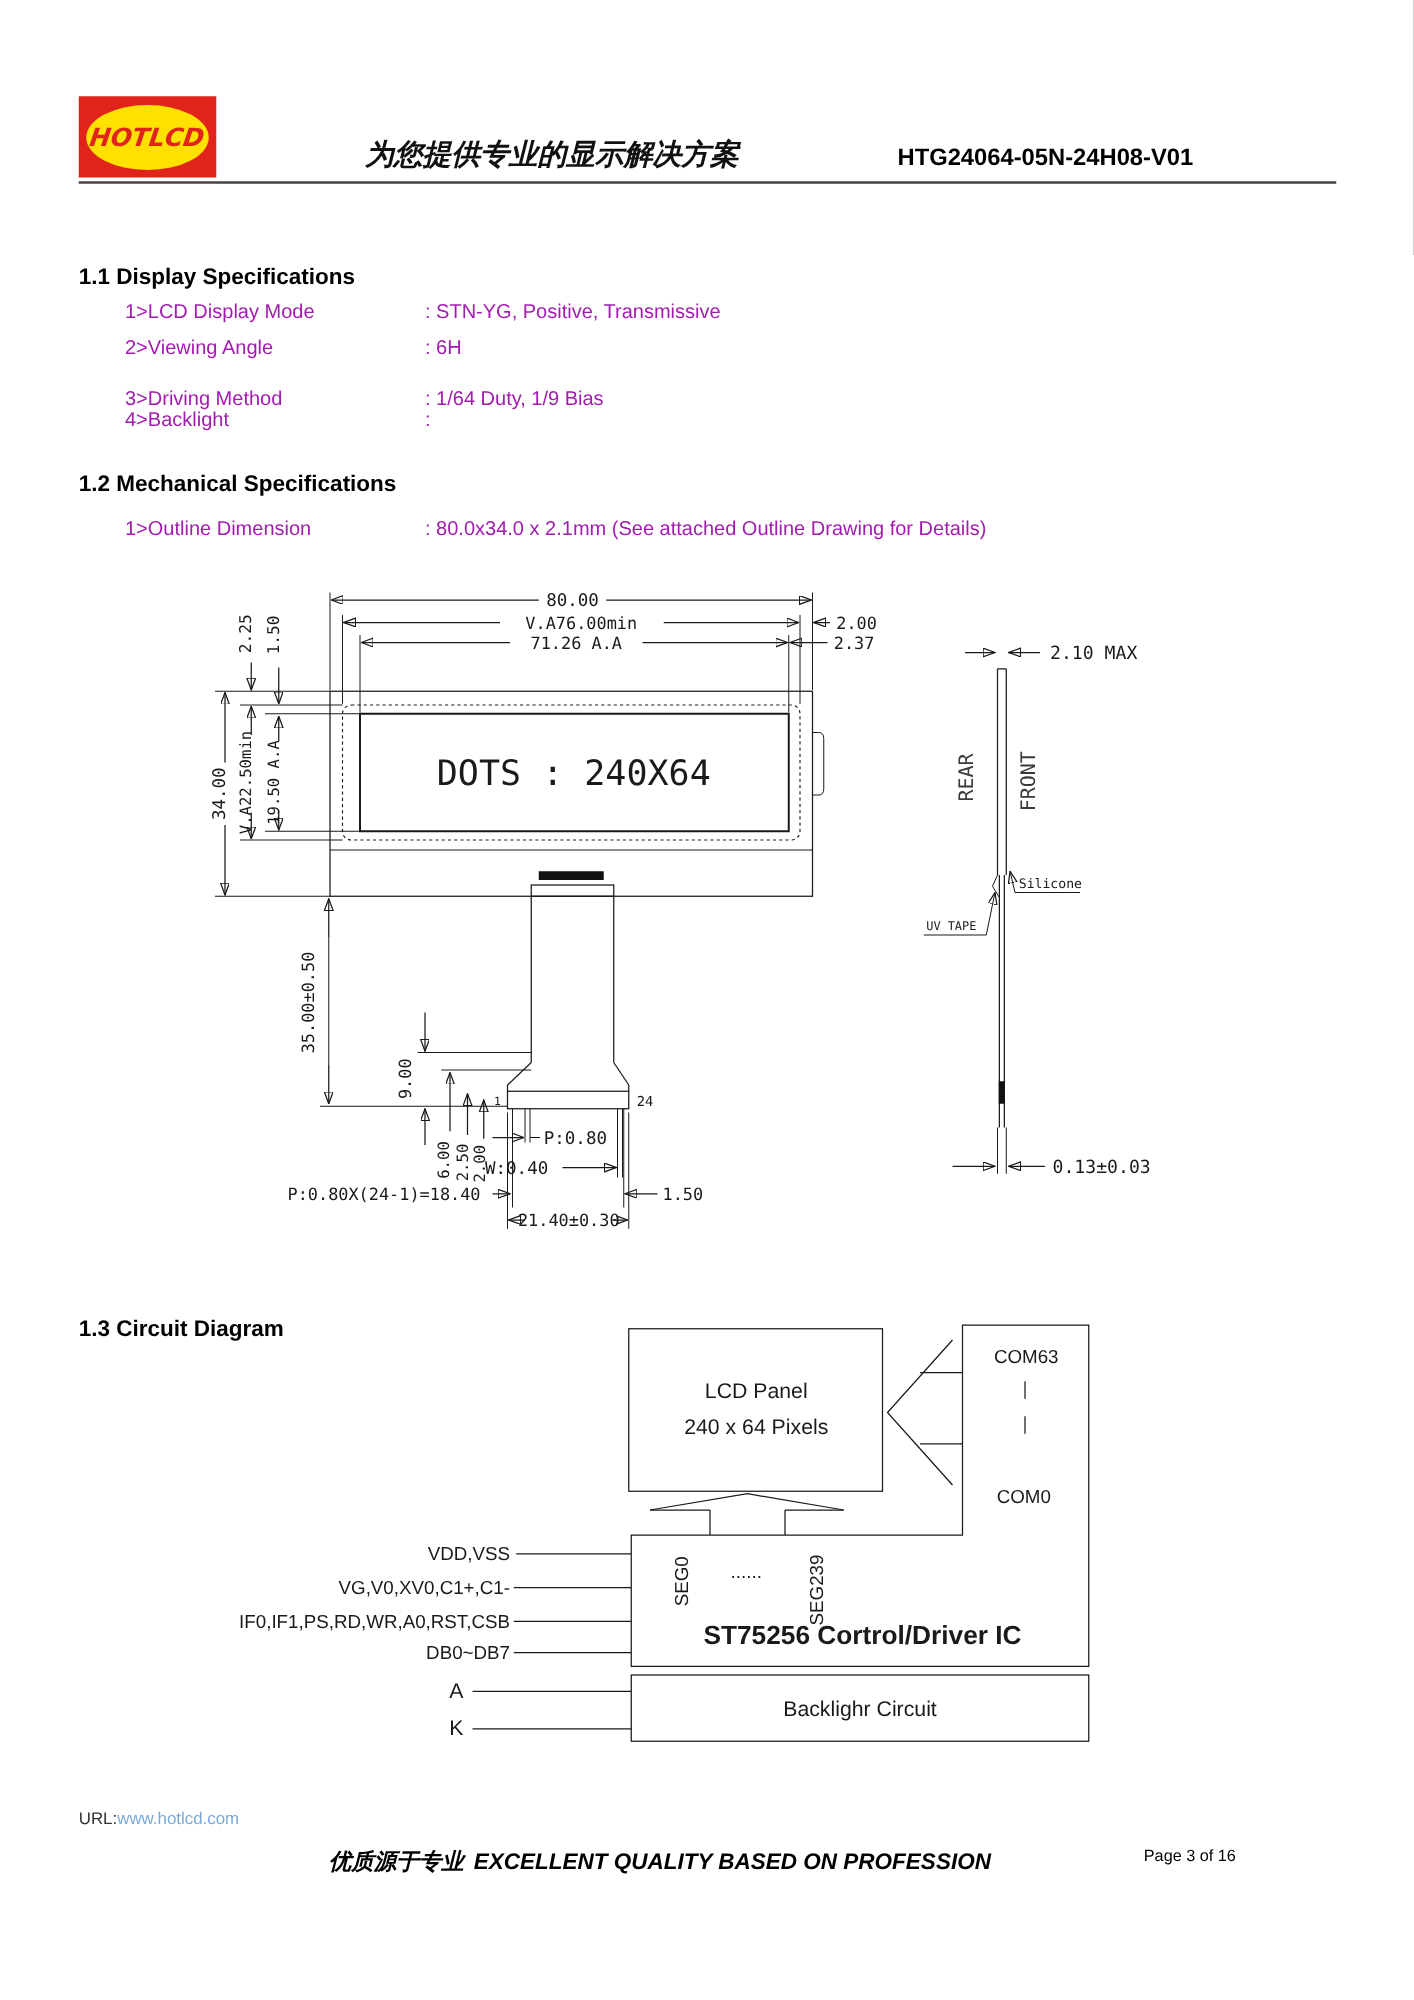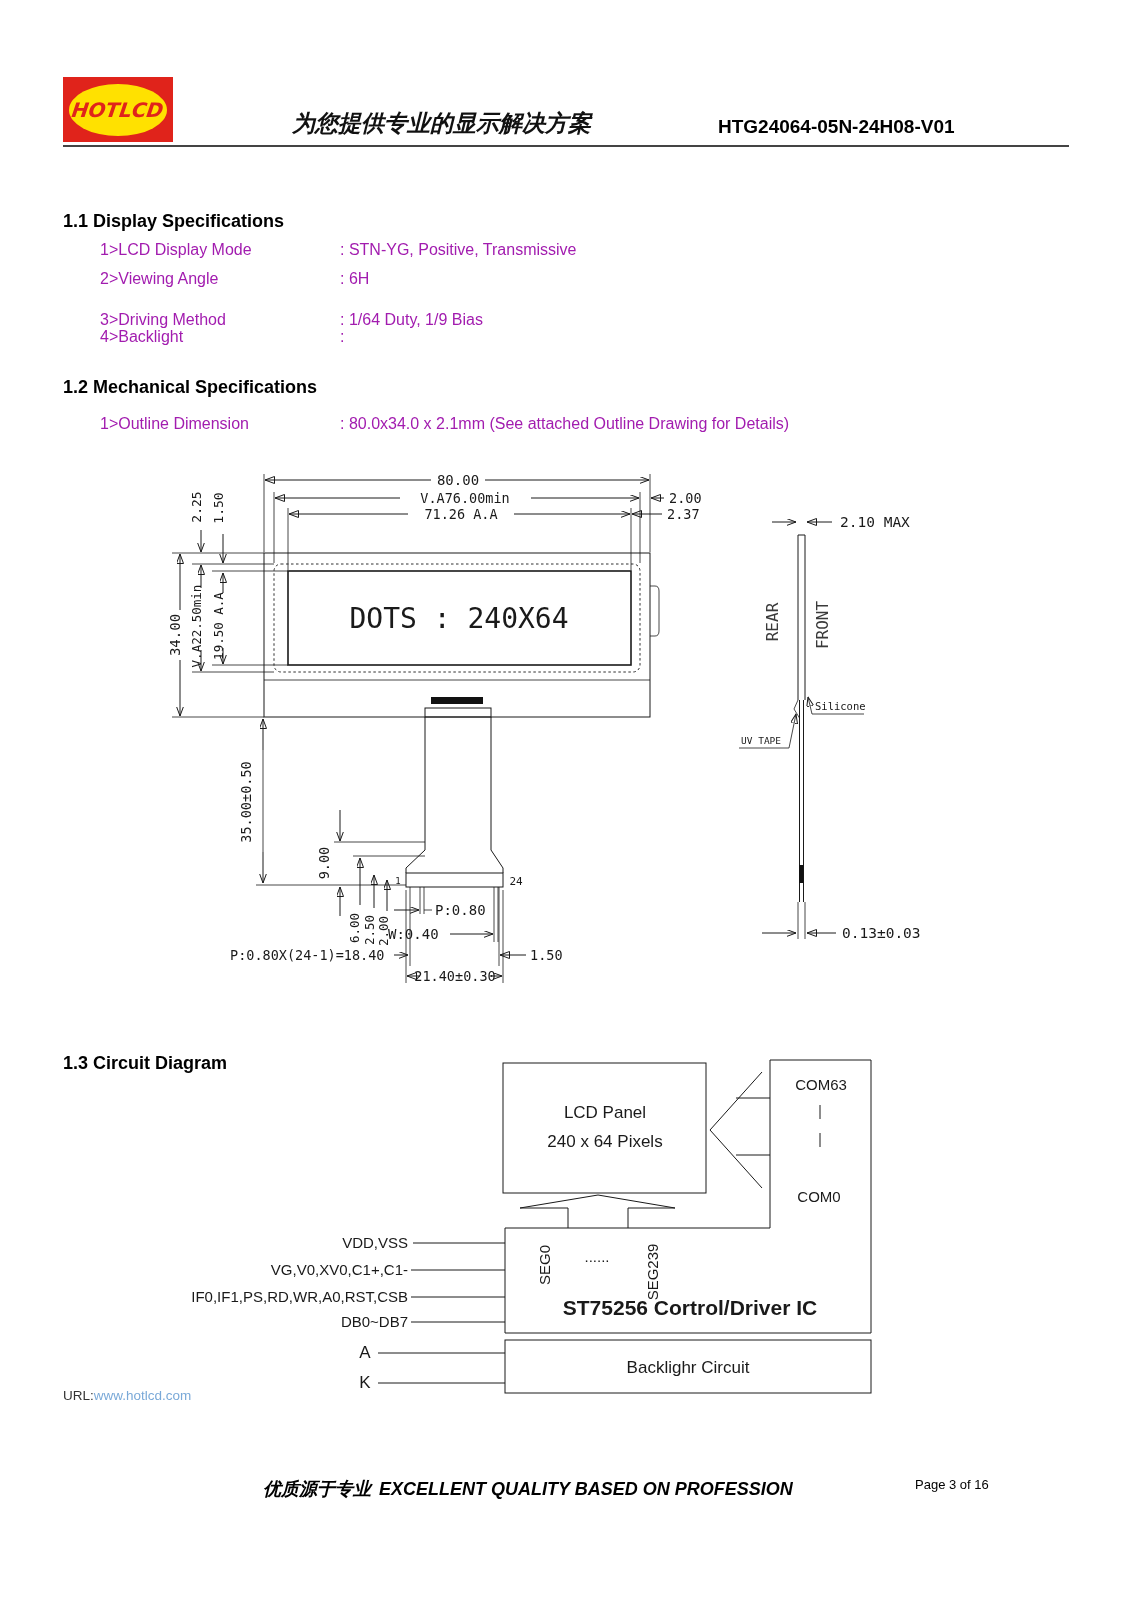--- a/index.html
+++ b/index.html
@@ -36,21 +36,21 @@
   svg line, svg path, svg rect, svg polyline{stroke:#1a1a1a;fill:none;stroke-width:1;}
   .thin{stroke-width:0.8;}
   .dash{stroke-dasharray:2.5 2.5;stroke-width:0.9;}
   .aa-rect{stroke-width:1.6;}
   .blk{fill:#111;stroke:none;}
   .circ-lbl{font-family:"Liberation Sans", sans-serif;font-size:15px;}
   .circ-big{font-family:"Liberation Sans", sans-serif;font-size:21px;font-weight:bold;}
   .circ-mid{font-family:"Liberation Sans", sans-serif;font-size:17px;}
   .gray{fill:#3a3a3a;}
   
-  #footer-url{position:absolute;left:63px;top:1388px;font-size:13.5px;color:#333;}
+  #footer-url{position:absolute;left:63px;top:1447px;font-size:13.5px;color:#333;}
   #footer-url a{color:#7aa9d8;text-decoration:none;}
   #footer-slogan{position:absolute;left:263px;top:1477px;font-size:18px;font-weight:bold;font-style:italic;
     color:#000;white-space:nowrap;}
   #footer-slogan .cn{font-family:"DejaVu Serif", serif;margin-right:8px;margin-top:17px;}
   #footer-page{position:absolute;left:915px;top:1477px;font-size:13px;color:#000;}
 </style>
 </head>
 <body>
 
 <div id="page">

